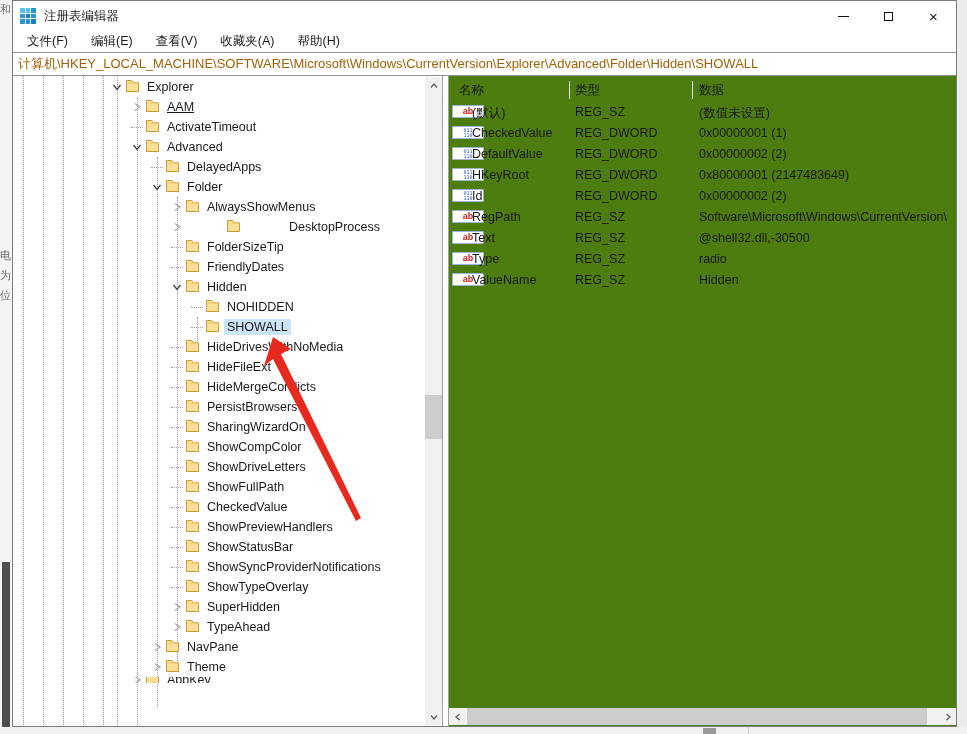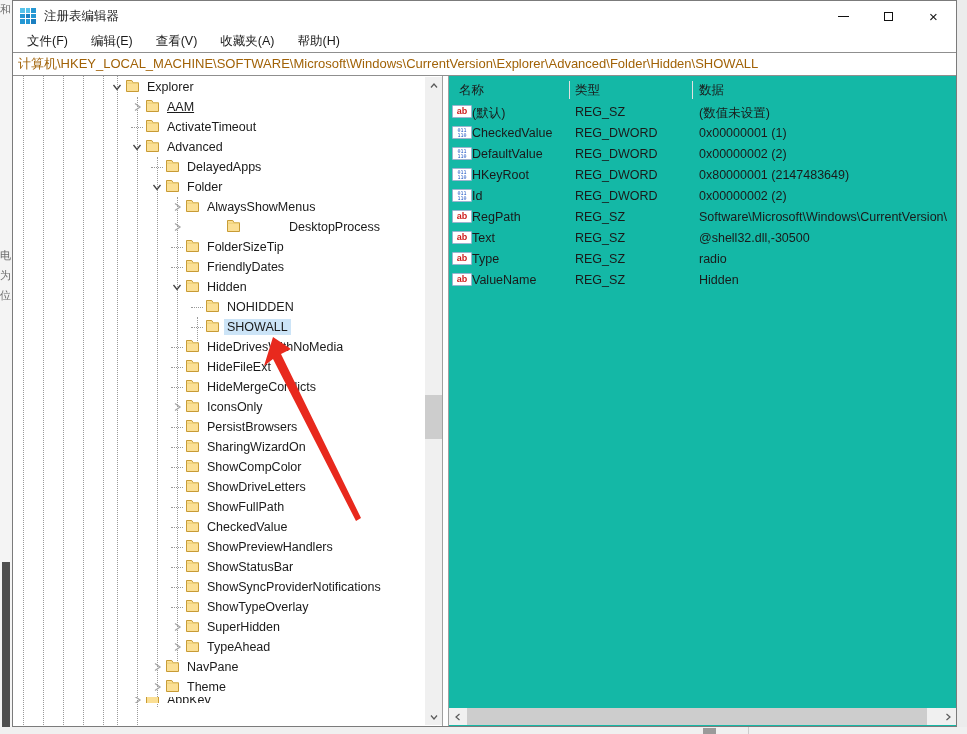--- a/index.html
+++ b/index.html
@@ -37,21 +37,21 @@
   .menu-item { padding:2px 9px; margin-right:5px; }
   .menu-item:first-child { margin-left:5px; }
 
   .addrbar { position:absolute; left:0; top:51px; right:0; height:24px; background:#fff; border-top:1px solid #8f8f8f; border-bottom:1px solid #8f8f8f; }
   .addrbar input { width:100%; height:100%; border:none; outline:none; font-family:inherit; font-size:13px; color:#a16207; padding-left:5px; background:transparent; }
 
   
   .body-area { position:absolute; left:0; top:75px; right:0; bottom:0; }
   .tree-pane { position:absolute; left:0; top:0; width:430px; bottom:0; background:#fff; border-right:1px solid #a0a0a0; overflow:hidden; }
   .pane-divider { position:absolute; left:431px; top:0; width:4px; bottom:0; background:#fff; }
-  .right-pane { position:absolute; left:435px; top:0; right:0; bottom:0; background:#14b8a6; border-left:1px solid #a0a0a0; overflow:hidden; }
+  .right-pane { position:absolute; left:435px; top:0; right:0; bottom:0; background:#4d7c0f; border-left:1px solid #a0a0a0; overflow:hidden; }
 
   
   .guides { position:absolute; inset:0; pointer-events:none; }
   .guide { position:absolute; width:0; border-left:1px dotted #9a9a9a; }
   .tree-rows { position:absolute; left:0; top:1px; right:0; }
   .tree-row { height:20px; display:flex; align-items:center; white-space:nowrap; font-size:12.5px; position:relative; }
   .tree-row.clipped { height:6px; overflow:hidden; }
   .chev-slot { width:16px; height:16px; flex:0 0 16px; display:flex; align-items:center; justify-content:center; }
   .leader { width:12px; border-top:1px dotted #9a9a9a; }
   .tree-ico { width:15px; height:14px; flex:0 0 15px; margin-right:4px; }
@@ -64,21 +64,21 @@
   .vscroll .arrow.up { top:0; } .vscroll .arrow.down { bottom:0; }
   .vscroll .thumb { position:absolute; left:0; width:17px; background:#cdcdcd; }
 
   
   .list-header { position:absolute; left:0; top:2px; right:0; height:22px; font-size:12.5px; color:#1a1a1a; }
   .col-label { position:absolute; top:4px; }
   .col-sep { position:absolute; top:3px; height:18px; width:1px; background:#e0e0e0; }
   .val-rows { position:absolute; left:0; top:26px; right:0; }
   .val-row { position:absolute; left:0; right:0; height:21px; font-size:12.5px; white-space:nowrap; }
   .val-row > span { position:absolute; top:3px; }
-  .vicon { left:3px; top:3px; width:20px; height:13px; background:#fff; border:1px solid #9db4d0; border-radius:1px;
+  .vicon { left:3px; top:3px; width:32px; height:13px; background:#fff; border:1px solid #9db4d0; border-radius:1px;
            display:flex; align-items:center; justify-content:center; overflow:hidden; }
   .vicon.ab-icon { color:#cf1d1d; font-size:9px; font-weight:bold; line-height:9px; }
   .vicon.bin-icon { color:#1f55c4; font-family:"DejaVu Sans Mono","Liberation Mono",monospace; font-size:5px; line-height:5px; letter-spacing:0; flex-direction:column; }
   .vname { left:23px; } .vtype { left:126px; } .vdata { left:250px; }
 
   
   .hscroll { position:absolute; left:0; right:0; bottom:1px; height:17px; background:#f0f0f0; }
   .hscroll .arrow { position:absolute; top:0; width:17px; height:17px; display:flex; align-items:center; justify-content:center; }
   .hscroll .arrow.left { left:0; } .hscroll .arrow.right { right:0; }
   .hscroll .thumb { position:absolute; top:0; height:17px; left:18px; width:460px; background:#cdcdcd; }
@@ -322,32 +322,20 @@
           </div>
           <div class="tree-row" style="padding-left: 156px;">
             <span class="chev-slot">
               <span class="leader"></span>
             </span>
             <span><svg class="tree-ico" viewBox="0 0 15 14">
                 <path d="M1.5 1.5 h5.3 l1.3 2.3 H13.5 V12.5 H1.5 Z" fill="#fbdf94" stroke="#c79b35" stroke-width="1"></path>
                 <path d="M1.8 4.2 H13.2" stroke="#eccf76" stroke-width="1" fill="none"></path>
               </svg></span>
             <span class="tree-label">HideMergeConflicts</span>
-          </div>
-          <div class="tree-row" style="padding-left: 156px;">
-            <span class="chev-slot">
-              <svg width="12" height="12" viewBox="0 0 12 12">
-                <polyline points="4,2.5 9,6 4,9.5" fill="none" stroke="#a6a6a6" stroke-width="1.3"></polyline>
-              </svg>
-            </span>
-            <span><svg class="tree-ico" viewBox="0 0 15 14">
-                <path d="M1.5 1.5 h5.3 l1.3 2.3 H13.5 V12.5 H1.5 Z" fill="#fbdf94" stroke="#c79b35" stroke-width="1"></path>
-                <path d="M1.8 4.2 H13.2" stroke="#eccf76" stroke-width="1" fill="none"></path>
-              </svg></span>
-            <span class="tree-label">IconsOnly</span>
           </div>
           <div class="tree-row" style="padding-left: 156px;">
             <span class="chev-slot">
               <span class="leader"></span>
             </span>
             <span><svg class="tree-ico" viewBox="0 0 15 14">
                 <path d="M1.5 1.5 h5.3 l1.3 2.3 H13.5 V12.5 H1.5 Z" fill="#fbdf94" stroke="#c79b35" stroke-width="1"></path>
                 <path d="M1.8 4.2 H13.2" stroke="#eccf76" stroke-width="1" fill="none"></path>
               </svg></span>
             <span class="tree-label">PersistBrowsers</span>

